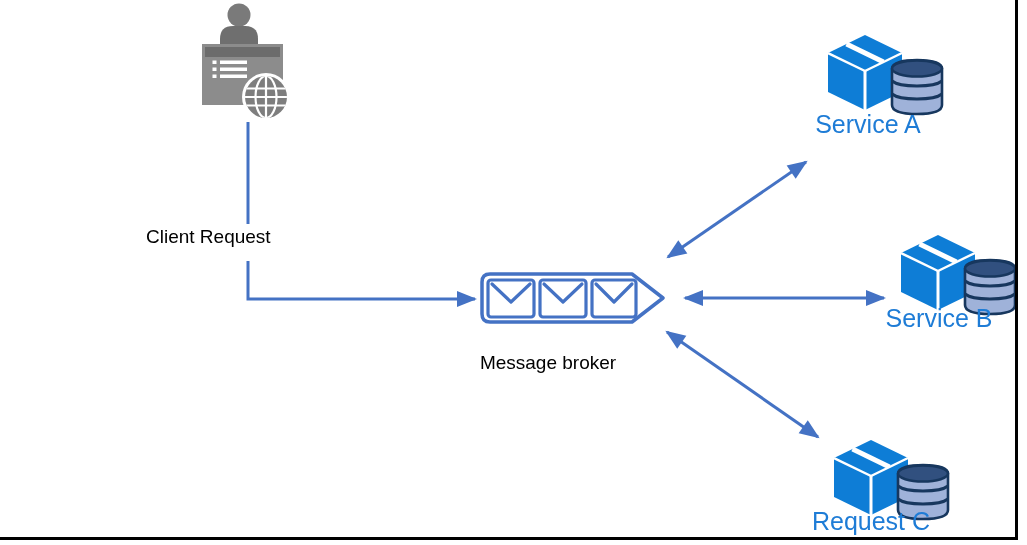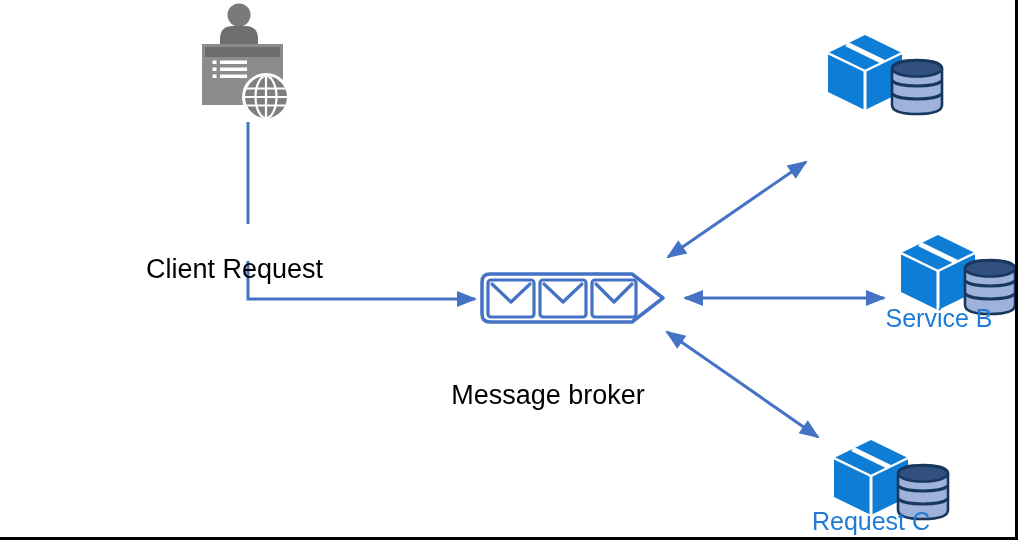--- a/index.html
+++ b/index.html
@@ -1,20 +1,20 @@
 <!DOCTYPE html>
 <html><head>
 <meta charset="utf-8">
 <style>
   html,body{margin:0;padding:0;background:#fff;}
   .canvas{
     position:relative;width:1027px;height:545px;background:#fff;overflow:hidden;
     font-family:"Liberation Sans", sans-serif;
   }
-  .lbl{position:absolute;white-space:nowrap;color:#000;font-size:27px;line-height:1.1;margin-top:28px;}
+  .lbl{position:absolute;white-space:nowrap;color:#000;font-size:19px;line-height:1.1;}
   .svc-lbl{position:absolute;width:140px;text-align:center;color:#1E7CD6;font-size:25px;line-height:1.1;white-space:nowrap;}
   .abs{position:absolute;}
   .frame-line{position:absolute;background:#000;}
 </style>
 </head>
 <body>
 
 <div class="canvas">
 
   <svg class="abs" style="left:0;top:0" width="1027" height="545" viewBox="0 0 1027 545">
@@ -100,19 +100,20 @@
     </svg>
   <svg class="abs" style="left:901px;top:233px" width="120" height="84" viewBox="0 0 120 84">
       <use href="#svc-icon"></use>
     </svg>
   <svg class="abs" style="left:834px;top:438px" width="120" height="84" viewBox="0 0 120 84">
       <use href="#svc-icon"></use>
     </svg>
 
   <div class="lbl" style="left:146px;top:227px;">Client Request</div>
   <div class="lbl" style="left:438px;top:353px;width:220px;text-align:center;">Message broker</div>
+  <div class="svc-lbl" style="left:798px;top:111px;">Service A</div>
   <div class="svc-lbl" style="left:869px;top:305px;">Service B</div>
   <div class="svc-lbl" style="left:801px;top:508px;">Request C</div>
 
   <div class="frame-line" style="left:1015px;top:0;width:3px;height:540px;"></div>
   <div class="frame-line" style="left:0;top:537px;width:1018px;height:3px;"></div>
 
 </div>
 
 </body></html>

